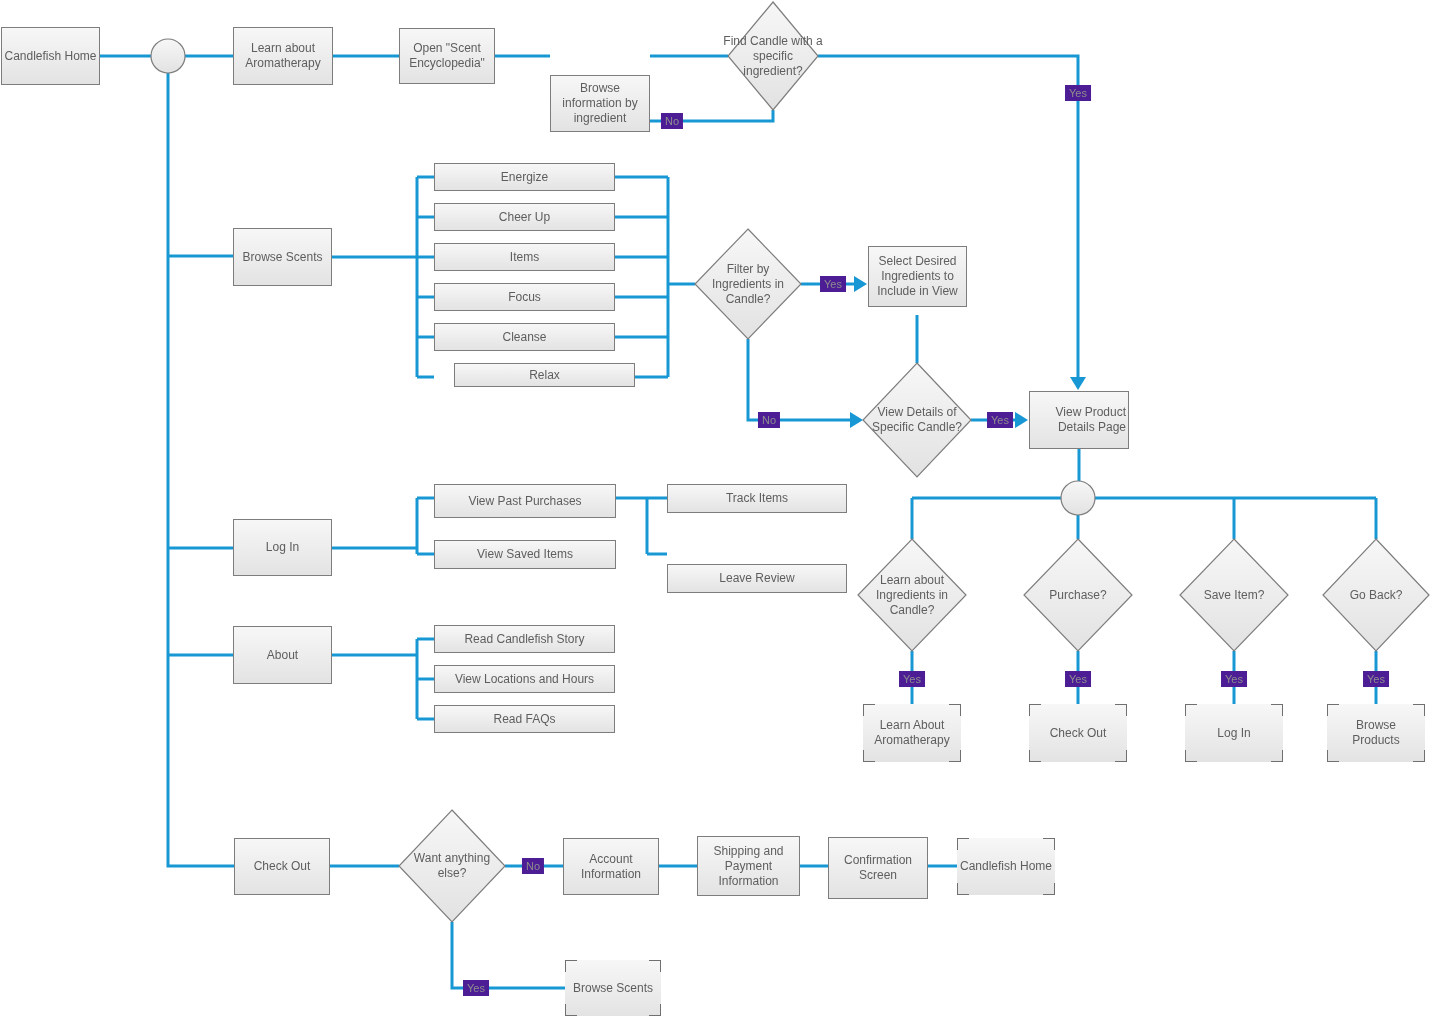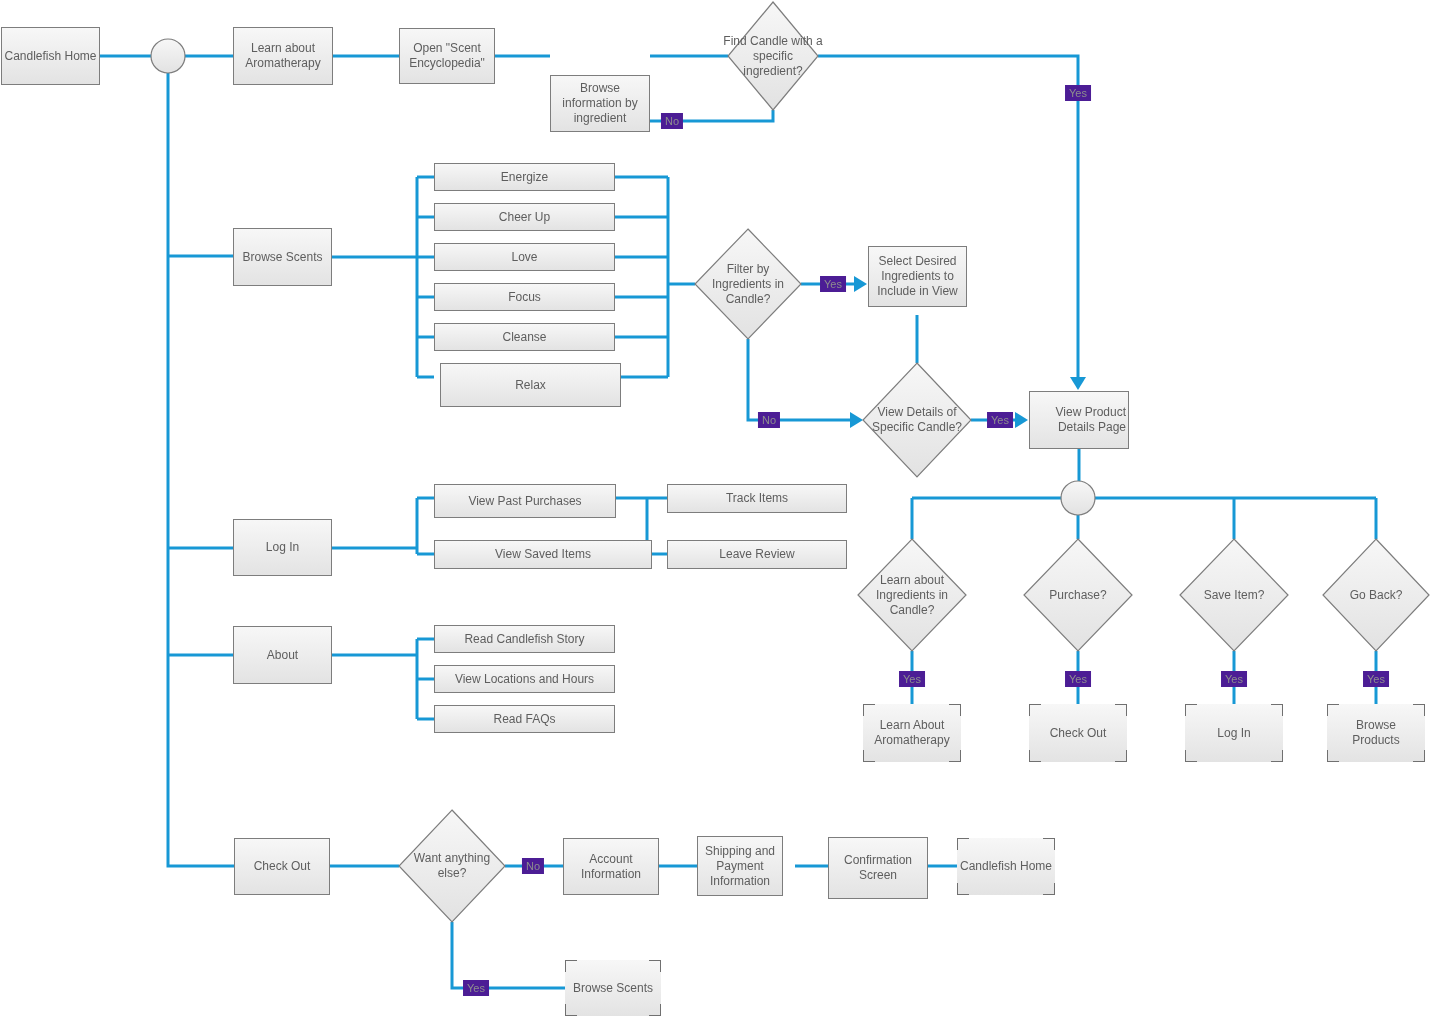--- a/index.html
+++ b/index.html
@@ -137,71 +137,71 @@
   <div class="node box" style="left:233px;top:228px;width:99px;height:58px;">
     <span class="lbl">Browse Scents</span>
   </div>
   <div class="node box" style="left:434px;top:163px;width:181px;height:28px;">
     <span class="lbl">Energize</span>
   </div>
   <div class="node box" style="left:434px;top:203px;width:181px;height:28px;">
     <span class="lbl">Cheer Up</span>
   </div>
   <div class="node box" style="left:434px;top:243px;width:181px;height:28px;">
-    <span class="lbl">Love</span>
+    <span class="lbl">Items</span>
   </div>
   <div class="node box" style="left:434px;top:283px;width:181px;height:28px;">
     <span class="lbl">Focus</span>
   </div>
   <div class="node box" style="left:434px;top:323px;width:181px;height:28px;">
     <span class="lbl">Cleanse</span>
   </div>
-  <div class="node box" style="left:440px;top:363px;width:181px;height:44px;">
+  <div class="node box" style="left:454px;top:363px;width:181px;height:24px;">
     <span class="lbl">Relax</span>
   </div>
   <div class="node box" style="left:868px;top:246px;width:99px;height:61px;">
     <span class="lbl">Select Desired Ingredients to Include in View</span>
   </div>
   <div class="node box" style="left:1029px;top:391px;width:100px;height:58px;text-align:right;">
     <span class="lbl">View Product Details Page</span>
   </div>
   <div class="node box" style="left:233px;top:519px;width:99px;height:57px;">
     <span class="lbl">Log In</span>
   </div>
   <div class="node box" style="left:434px;top:484px;width:182px;height:34px;">
     <span class="lbl">View Past Purchases</span>
   </div>
-  <div class="node box" style="left:434px;top:540px;width:218px;height:29px;justify-content:center;">
+  <div class="node box" style="left:434px;top:540px;width:182px;height:29px;justify-content:center;">
     <span class="lbl">View Saved Items</span>
   </div>
   <div class="node box" style="left:667px;top:484px;width:180px;height:29px;">
     <span class="lbl">Track Items</span>
   </div>
-  <div class="node box" style="left:667px;top:540px;width:180px;height:29px;">
+  <div class="node box" style="left:667px;top:564px;width:180px;height:29px;">
     <span class="lbl">Leave Review</span>
   </div>
   <div class="node box" style="left:233px;top:626px;width:99px;height:58px;">
     <span class="lbl">About</span>
   </div>
   <div class="node box" style="left:434px;top:625px;width:181px;height:28px;">
     <span class="lbl">Read Candlefish Story</span>
   </div>
   <div class="node box" style="left:434px;top:665px;width:181px;height:28px;">
     <span class="lbl">View Locations and Hours</span>
   </div>
   <div class="node box" style="left:434px;top:705px;width:181px;height:28px;">
     <span class="lbl">Read FAQs</span>
   </div>
   <div class="node box" style="left:234px;top:838px;width:96px;height:57px;">
     <span class="lbl">Check Out</span>
   </div>
   <div class="node box" style="left:563px;top:838px;width:96px;height:57px;">
     <span class="lbl">Account Information</span>
   </div>
-  <div class="node box" style="left:697px;top:836px;width:86px;height:60px;">
+  <div class="node box" style="left:697px;top:836px;width:103px;height:60px;">
     <span class="lbl">Shipping and Payment Information</span>
   </div>
   <div class="node box" style="left:828px;top:837px;width:100px;height:62px;">
     <span class="lbl">Confirmation Screen</span>
   </div>
 
   <div class="node ref" style="left:863px;top:704px;width:98px;height:58px;">
     <i class="ck tl"></i>
       <i class="ck tr"></i>
     <i class="ck bl"></i>

